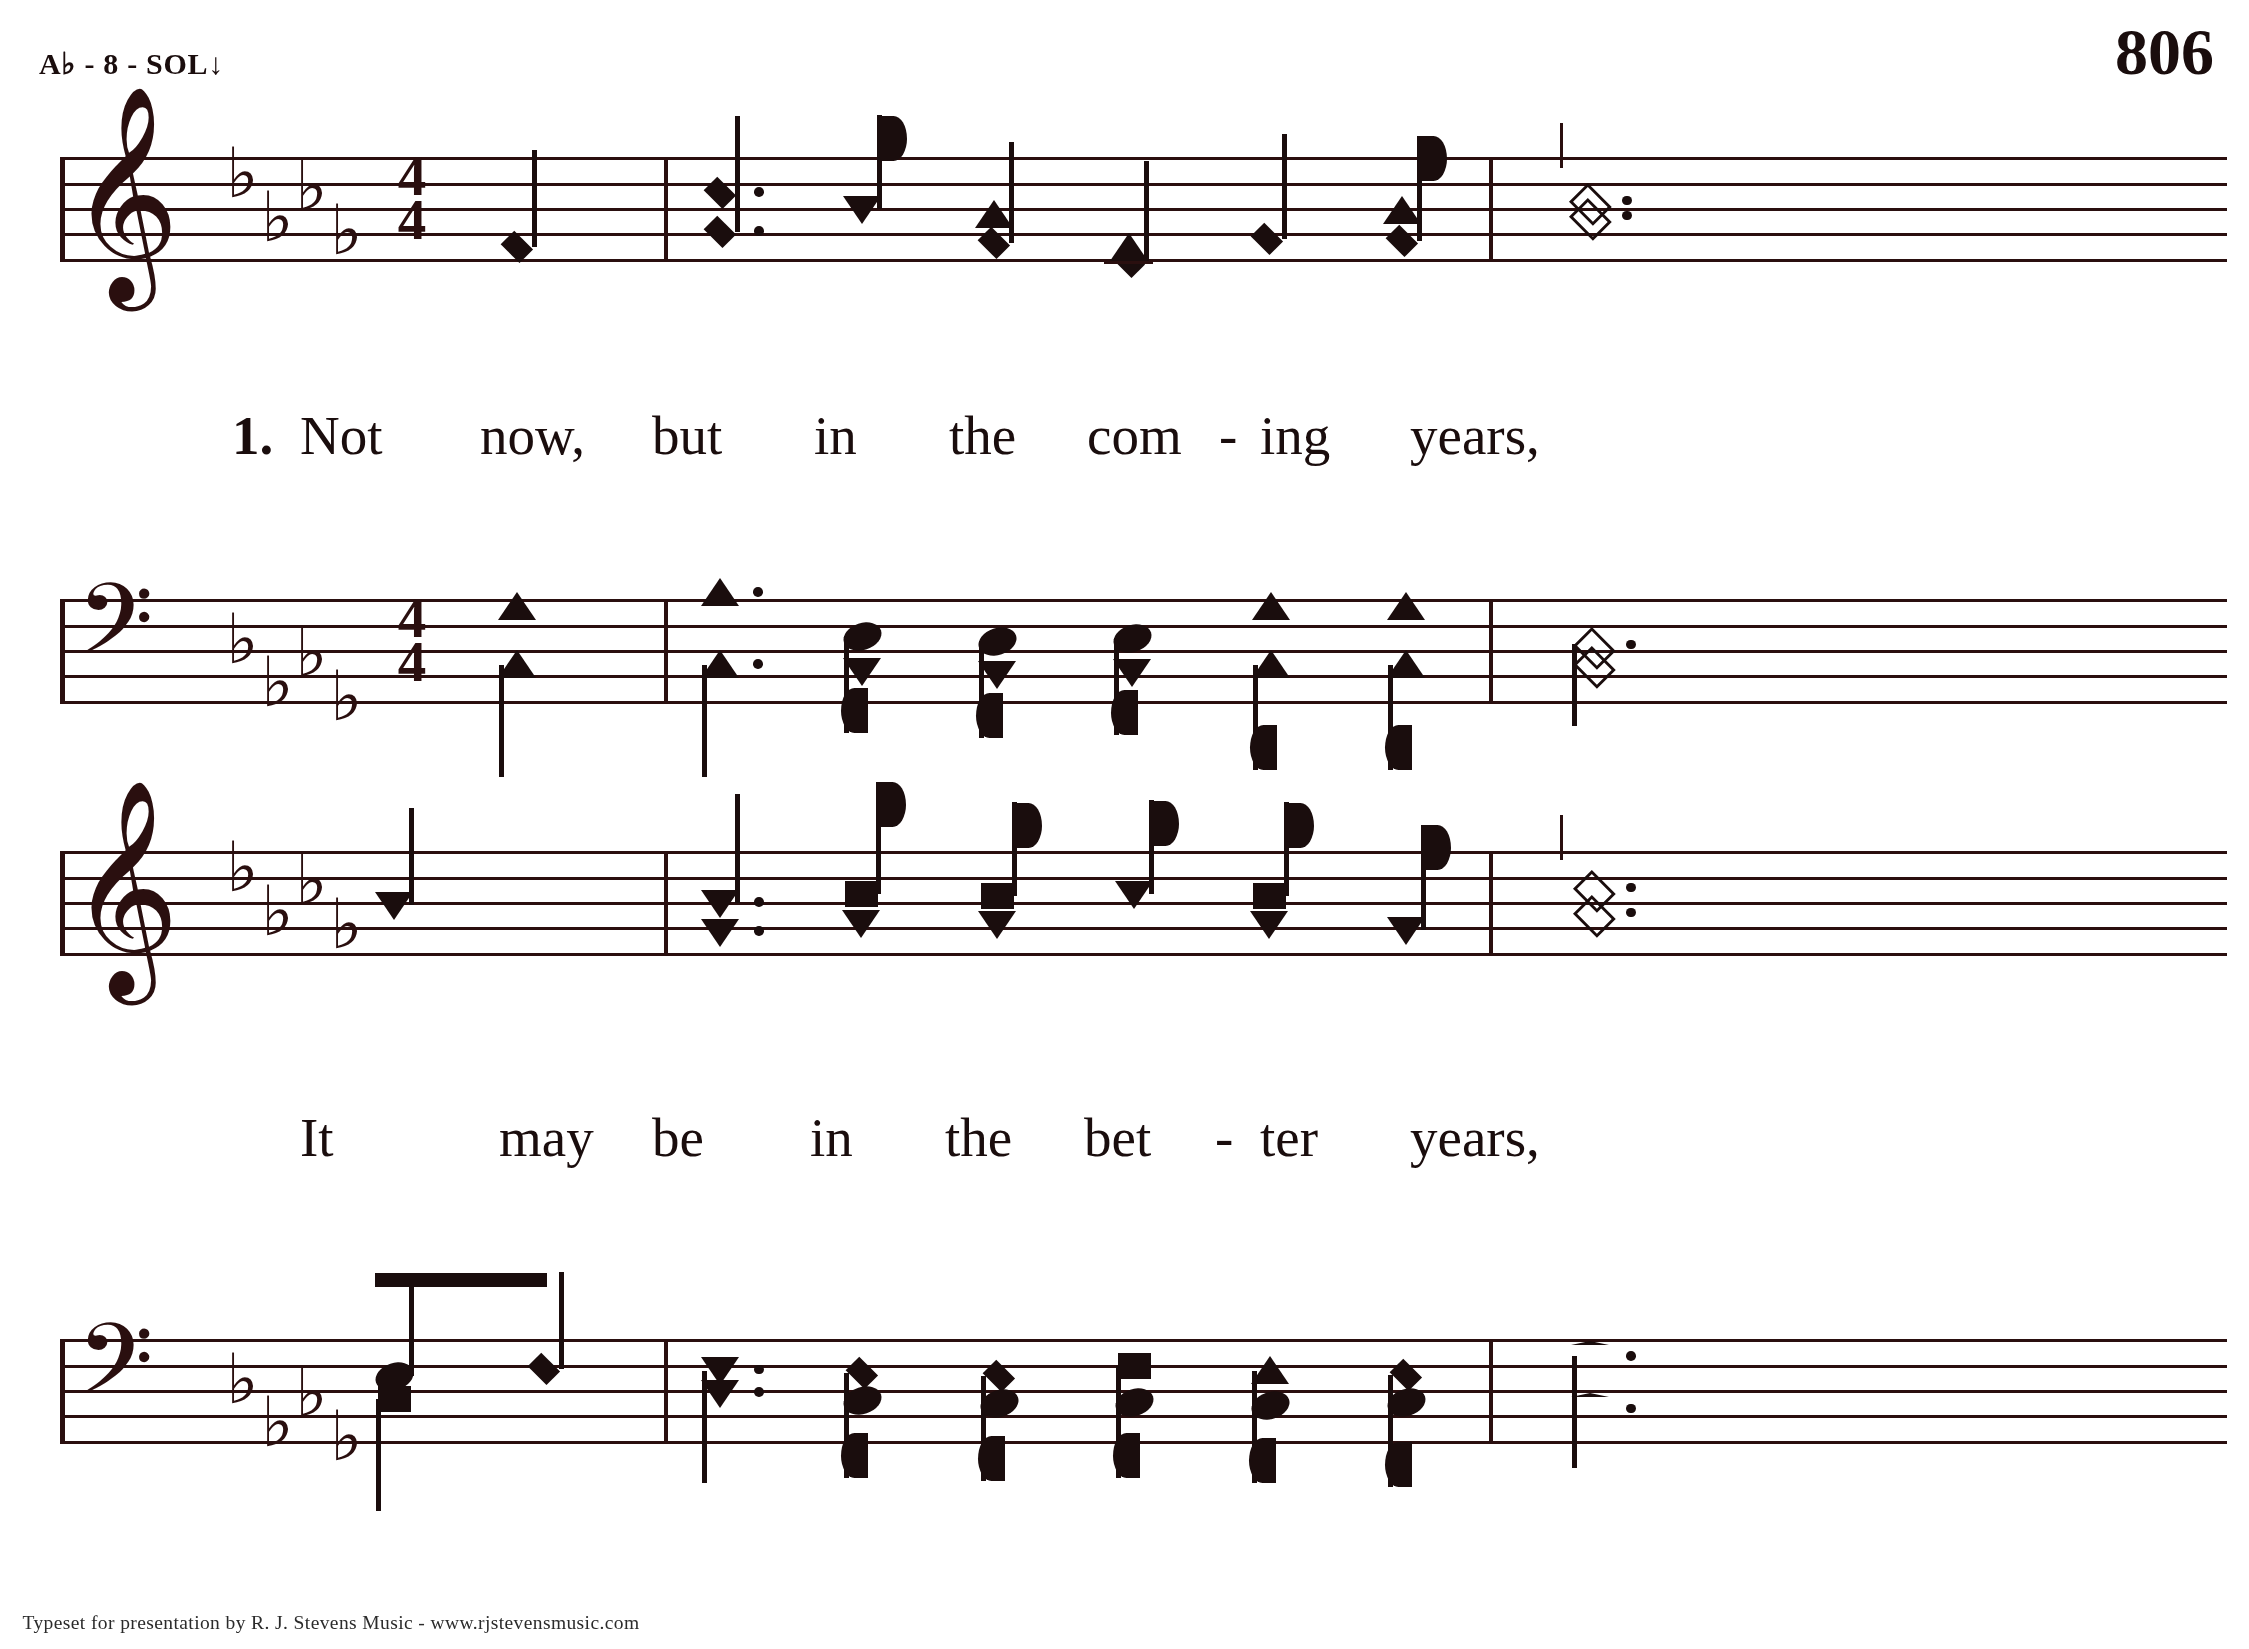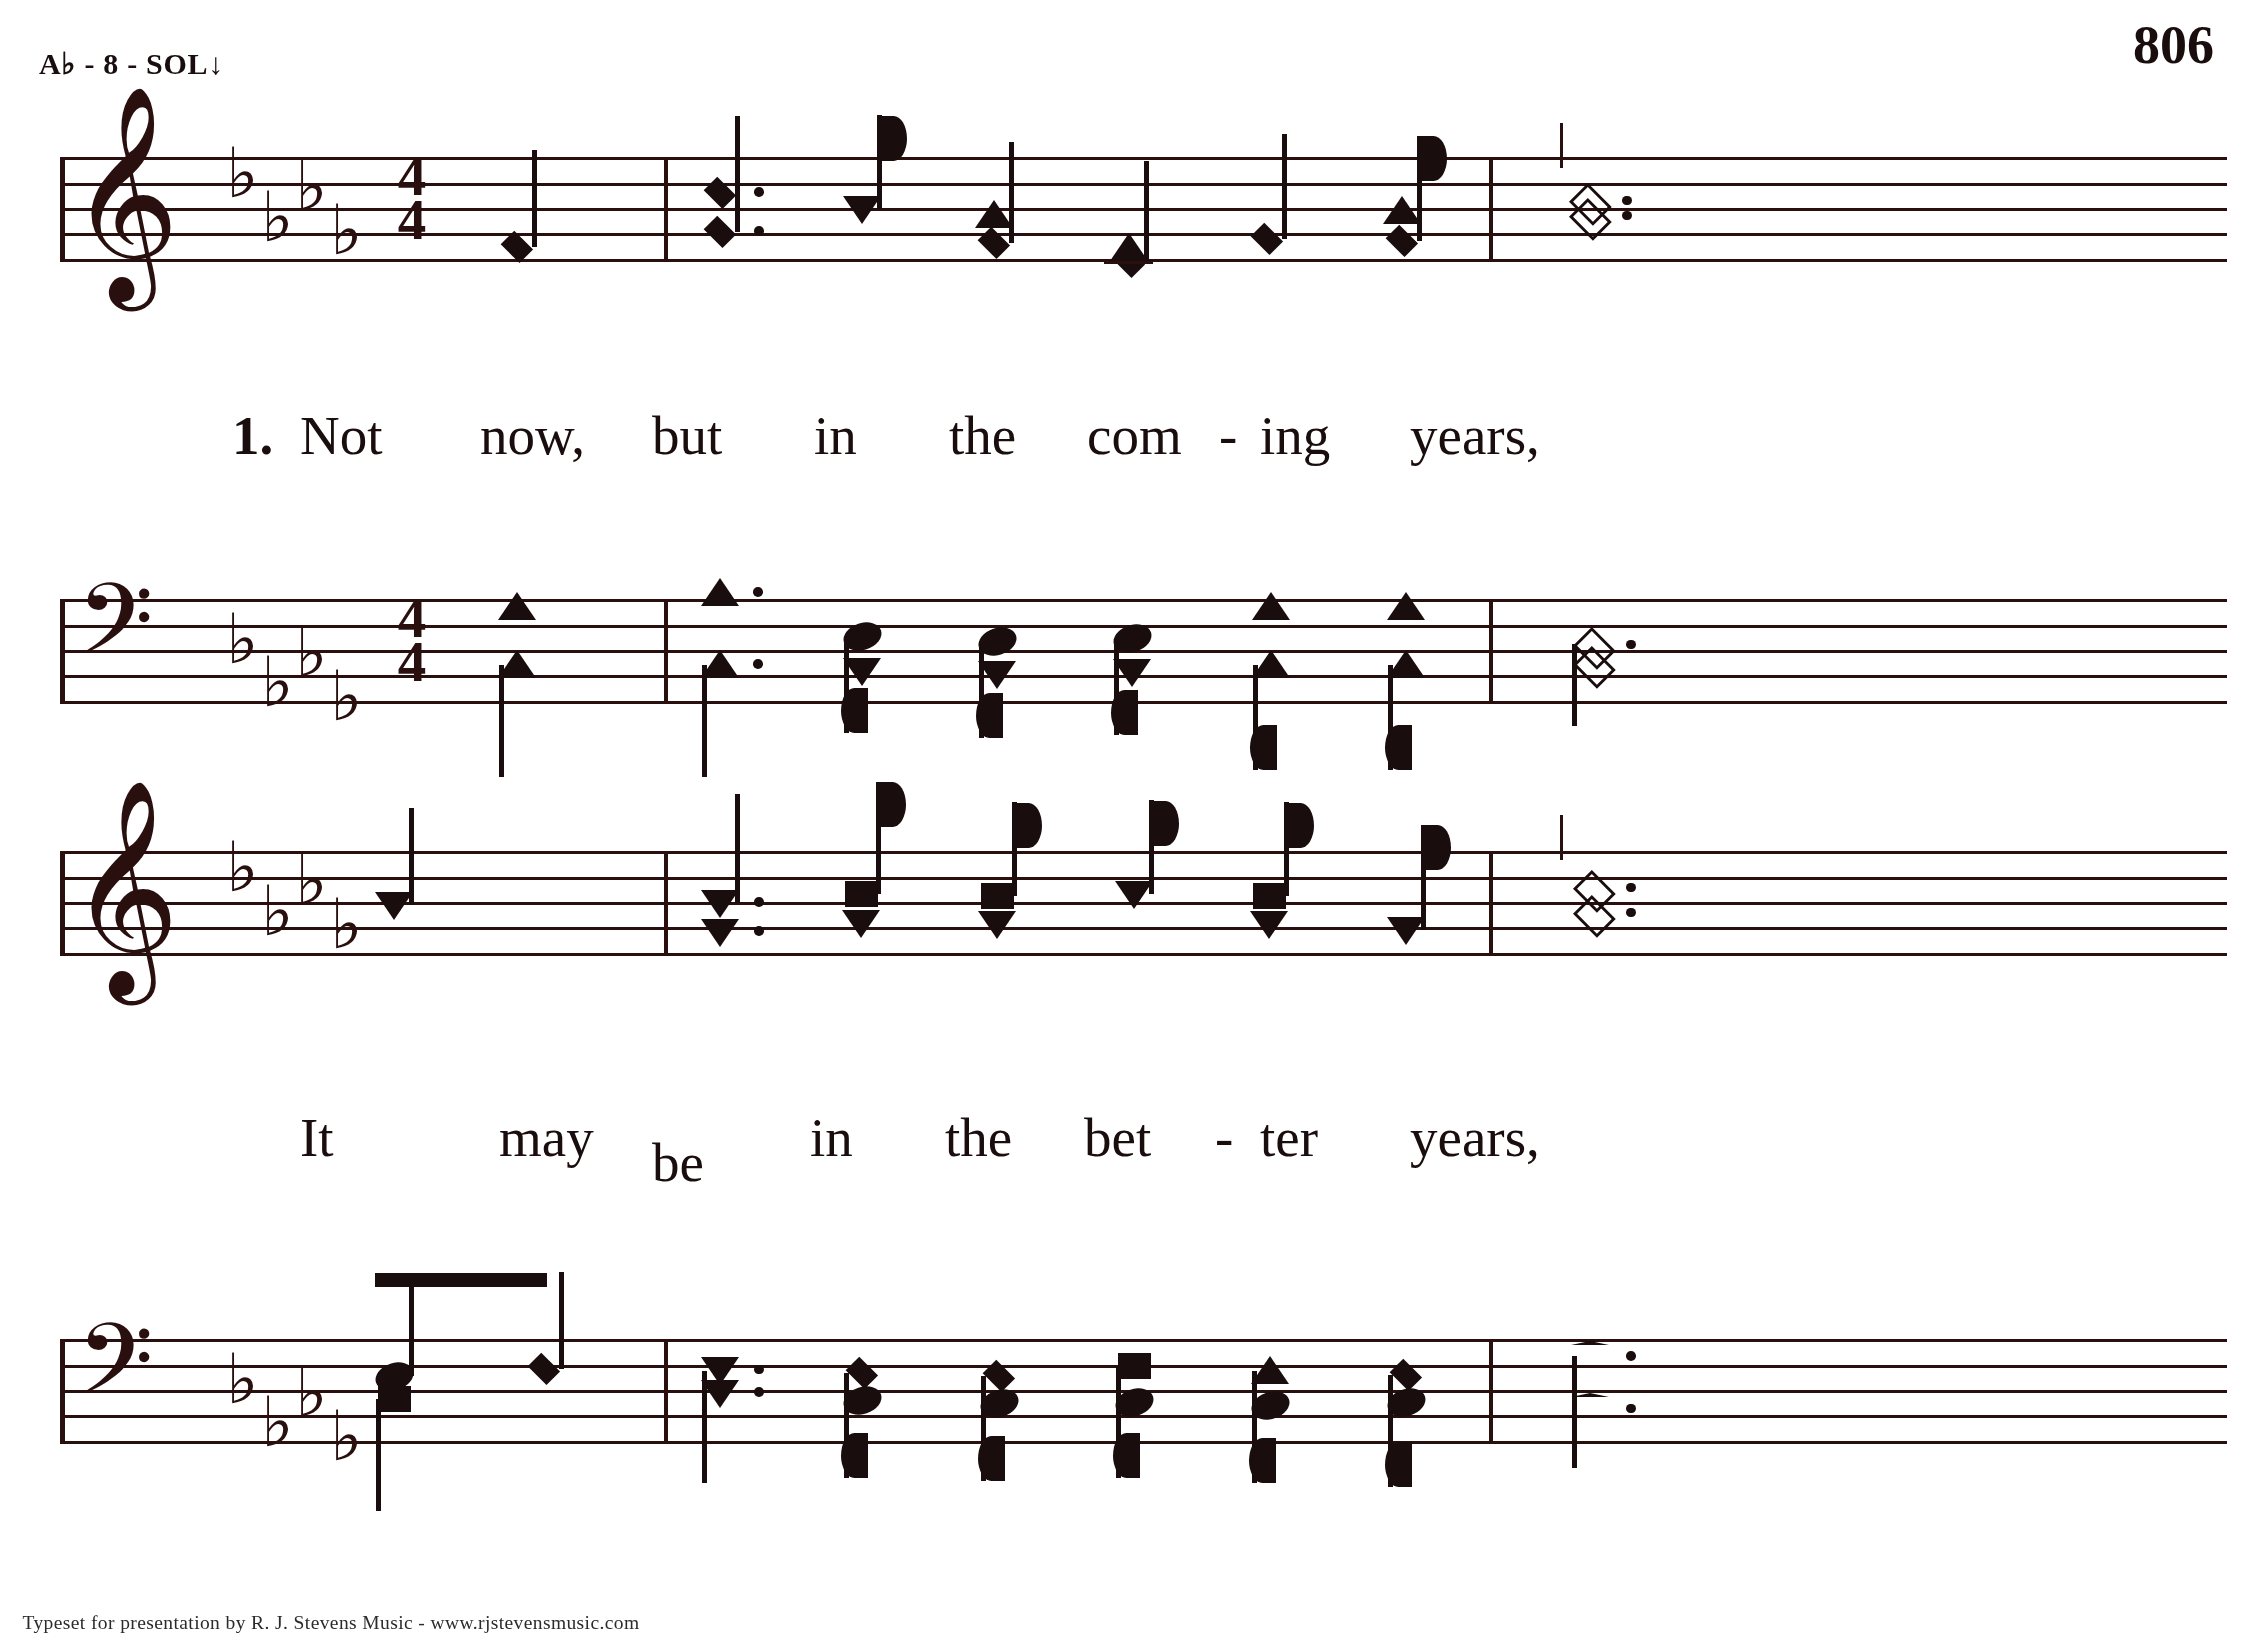--- a/index.html
+++ b/index.html
@@ -43,21 +43,21 @@
     font-weight: bold;
     font-size: 64px;
     letter-spacing: 0.7px;
   }
   .hymn-number {
     position: absolute;
     right: 36px;
     top: 13.5px;
     font-family: "Liberation Serif", serif;
     font-weight: bold;
-    font-size: 54px;
+    font-size: 66px;
   }
 
   
   .system {
     position: absolute;
     left: 0;
     width: 2250px;
   }
   .system-1 { top: 112px; height: 675px; }
   .system-2 { top: 814px; height: 750px; }
@@ -552,21 +552,21 @@
     <div class="note" style="left:1530px; top:61px;">
       <div class="head diamond-open"></div>
       <div class="dot" style="left:36px; top:-4.5px;"></div>
     </div>
     <div class="barline thin" style="left:1500px; top:-36px; height:45px;"></div>
   </div>
 
   <div class="lyric-line" style="top:292px; left:60px;">
     <div class="lyric" style="left:240px;">It</div>
     <div class="lyric" style="left:439px;">may</div>
-    <div class="lyric" style="left:592px;margin-top:25px;">be</div>
+    <div class="lyric" style="left:592px;">be</div>
     <div class="lyric" style="left:750px;">in</div>
     <div class="lyric" style="left:885px;">the</div>
     <div class="lyric" style="left:1024px;">bet</div>
     <div class="lyric" style="left:1155px;">-</div>
     <div class="lyric" style="left:1200px;">ter</div>
     <div class="lyric" style="left:1350px;">years,</div>
   </div>
 
   <div class="stave-block" style="top:525px;">
     <div class="staff">

